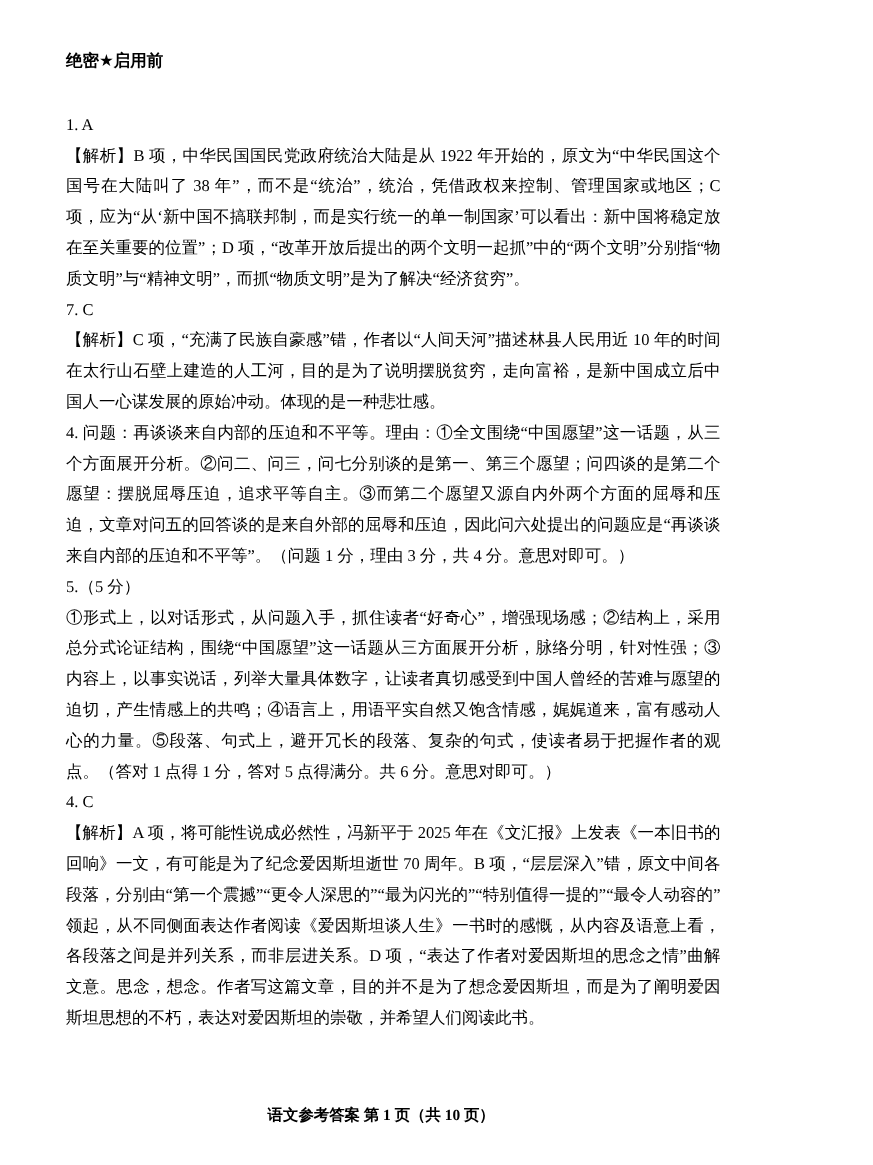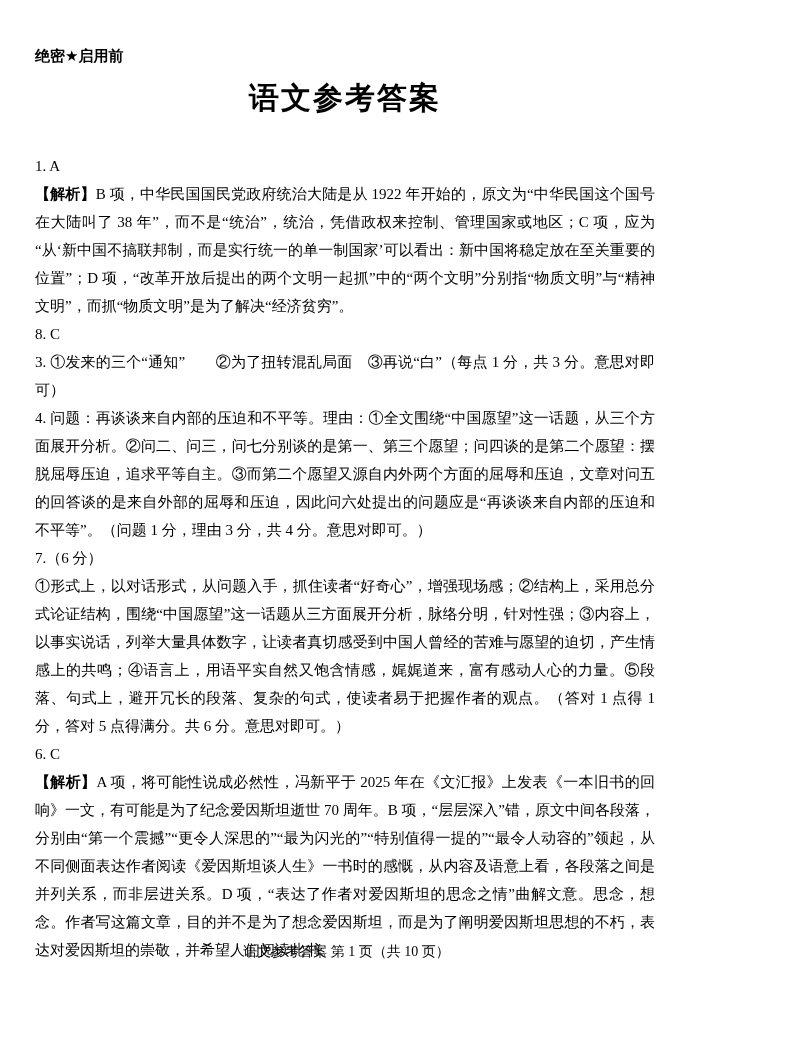--- a/index.html
+++ b/index.html
@@ -4,21 +4,21 @@
 <style>
   * { box-sizing: border-box; }
   html, body { margin: 0; padding: 0; background: #ffffff; }
   .page {
     position: relative;
     width: 693px;
     height: 1059px;
     background: #ffffff;
     color: #000000;
     font-family: "Liberation Serif", "DejaVu Serif", serif;
-    padding: 46px 38px 0 35px;
+    padding: 46px 38px 0 60px;
     overflow: hidden;
   }
   .secrecy {
     font-family: "Liberation Sans", "DejaVu Sans", sans-serif;
     font-weight: bold;
     font-size: 15px;
     line-height: 20px;
   }
   .doc-title {
     margin: 12px 0 0 0;
@@ -29,55 +29,55 @@
     letter-spacing: 2px;
   }
   .answers {
     margin-top: 34px;
     font-size: 15px;
     line-height: 28px;
     text-align: justify;
     text-justify: inter-ideograph;
   }
   .answers p { margin: 0; }
-  .analysis-label { font-weight: bold; }
+  .analysis-label { font-weight: normal; }
   .page-footer {
     position: absolute;
     left: 0;
     right: 0;
-    top: 942px;
+    top: 1005px;
     text-align: center;
     font-size: 14px;
     line-height: 20px;
+    font-weight: bold;
   }
 </style>
 </head>
 <body>
 
 <div class="page">
 
   <div class="secrecy">绝密★启用前</div>
 
-  <h1 class="doc-title">语文参考答案</h1>
 
   <div class="answers">
 
     <p>1. A</p>
     <p><span class="analysis-label">【解析】</span><span>B 项，中华民国国民党政府统治大陆是从 1922 年开始的，原文为“中华民国这个国号在大陆叫了 38 年”，而不是“统治”，统治，凭借政权来控制、管理国家或地区；C 项，应为“从‘新中国不搞联邦制，而是实行统一的单一制国家’可以看出：新中国将稳定放在至关重要的位置”；D 项，“改革开放后提出的两个文明一起抓”中的“两个文明”分别指“物质文明”与“精神文明”，而抓“物质文明”是为了解决“经济贫穷”。</span></p>
 
-    <p>8. C</p>
+    <p>7. C</p>
+    <p><span class="analysis-label">【解析】</span><span>C 项，“充满了民族自豪感”错，作者以“人间天河”描述林县人民用近 10 年的时间在太行山石壁上建造的人工河，目的是为了说明摆脱贫穷，走向富裕，是新中国成立后中国人一心谋发展的原始冲动。体现的是一种悲壮感。</span></p>
 
-    <p>3. ①发来的三个“通知”　　②为了扭转混乱局面　③再说“白”（每点 1 分，共 3 分。意思对即可）</p>
 
     <p>4. 问题：再谈谈来自内部的压迫和不平等。理由：①全文围绕“中国愿望”这一话题，从三个方面展开分析。②问二、问三，问七分别谈的是第一、第三个愿望；问四谈的是第二个愿望：摆脱屈辱压迫，追求平等自主。③而第二个愿望又源自内外两个方面的屈辱和压迫，文章对问五的回答谈的是来自外部的屈辱和压迫，因此问六处提出的问题应是“再谈谈来自内部的压迫和不平等”。（问题 1 分，理由 3 分，共 4 分。意思对即可。）</p>
 
-    <p>7.（6 分）</p>
+    <p>5.（5 分）</p>
     <p>①形式上，以对话形式，从问题入手，抓住读者“好奇心”，增强现场感；②结构上，采用总分式论证结构，围绕“中国愿望”这一话题从三方面展开分析，脉络分明，针对性强；③内容上，以事实说话，列举大量具体数字，让读者真切感受到中国人曾经的苦难与愿望的迫切，产生情感上的共鸣；④语言上，用语平实自然又饱含情感，娓娓道来，富有感动人心的力量。⑤段落、句式上，避开冗长的段落、复杂的句式，使读者易于把握作者的观点。（答对 1 点得 1 分，答对 5 点得满分。共 6 分。意思对即可。）</p>
 
-    <p>6. C</p>
+    <p>4. C</p>
     <p><span class="analysis-label">【解析】</span><span>A 项，将可能性说成必然性，冯新平于 2025 年在《文汇报》上发表《一本旧书的回响》一文，有可能是为了纪念爱因斯坦逝世 70 周年。B 项，“层层深入”错，原文中间各段落，分别由“第一个震撼”“更令人深思的”“最为闪光的”“特别值得一提的”“最令人动容的”领起，从不同侧面表达作者阅读《爱因斯坦谈人生》一书时的感慨，从内容及语意上看，各段落之间是并列关系，而非层进关系。D 项，“表达了作者对爱因斯坦的思念之情”曲解文意。思念，想念。作者写这篇文章，目的并不是为了想念爱因斯坦，而是为了阐明爱因斯坦思想的不朽，表达对爱因斯坦的崇敬，并希望人们阅读此书。</span></p>
 
 
   </div>
 
   <div class="page-footer">语文参考答案 第 1 页（共 10 页）</div>
 
 </div>
 
 </body></html>

